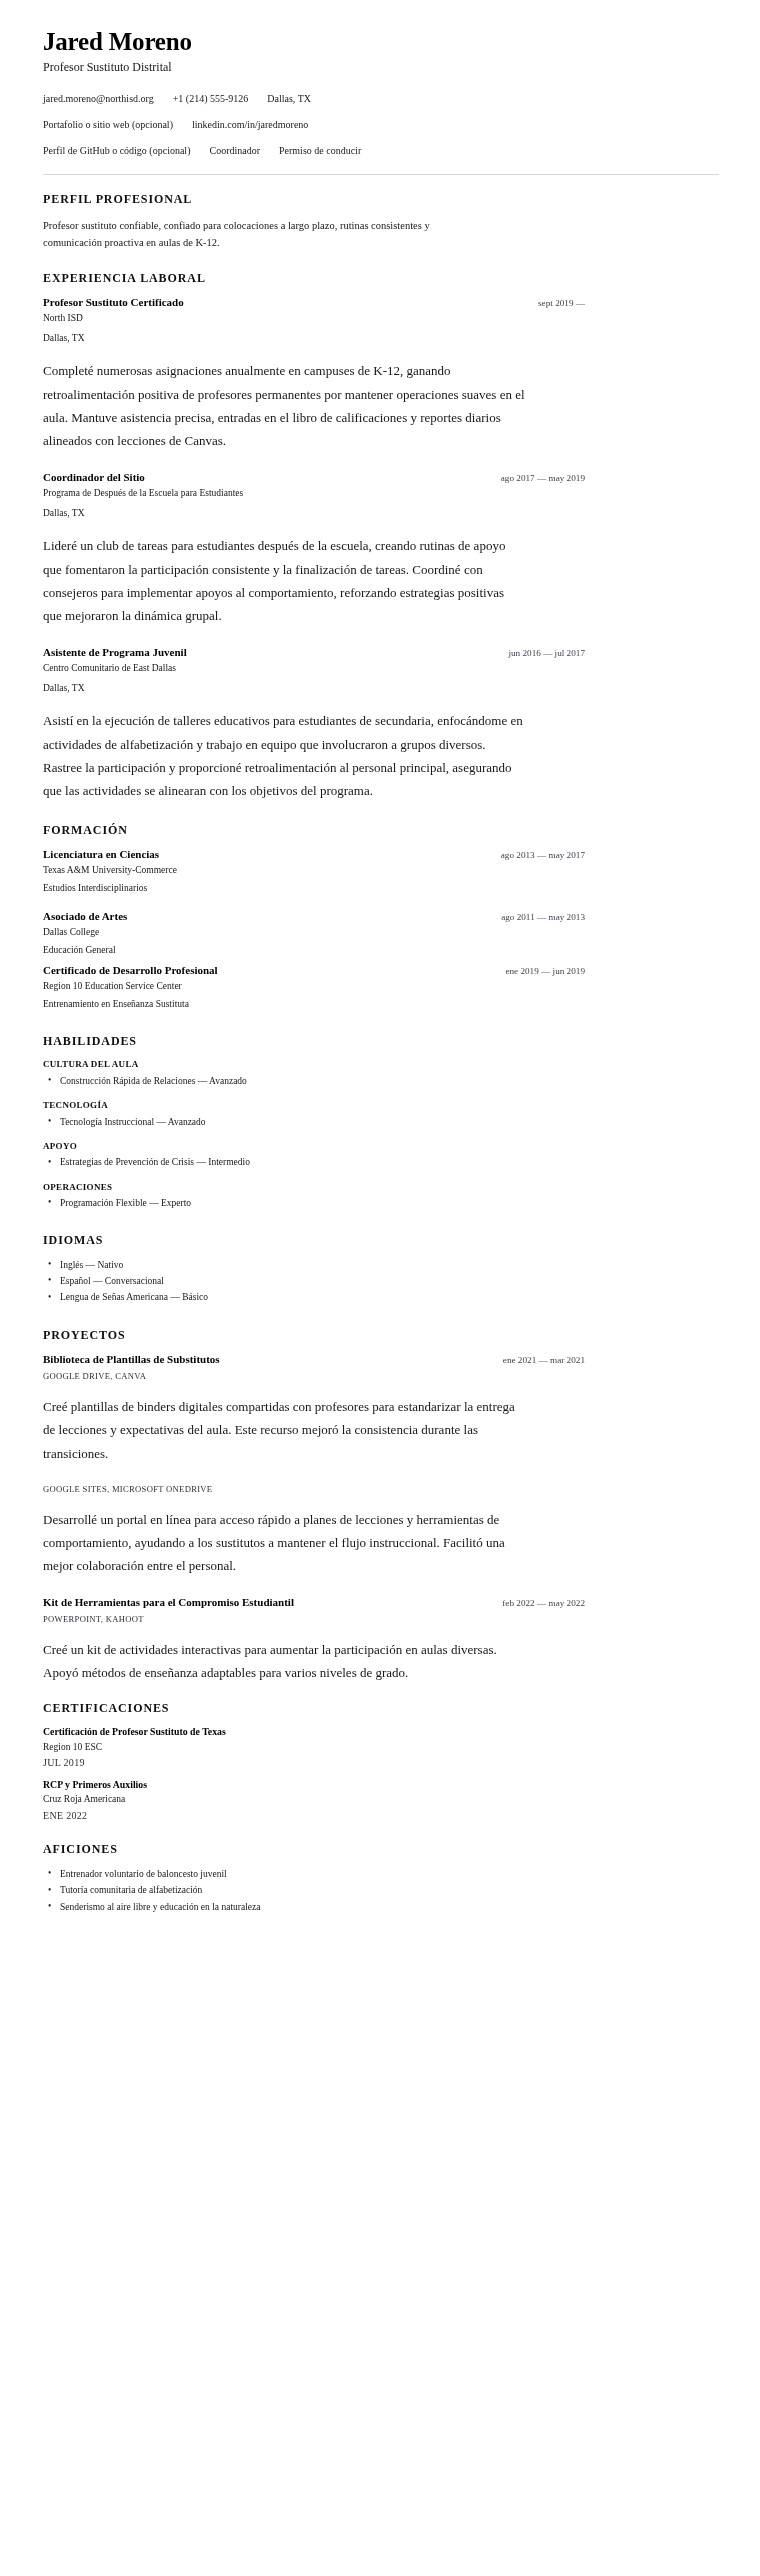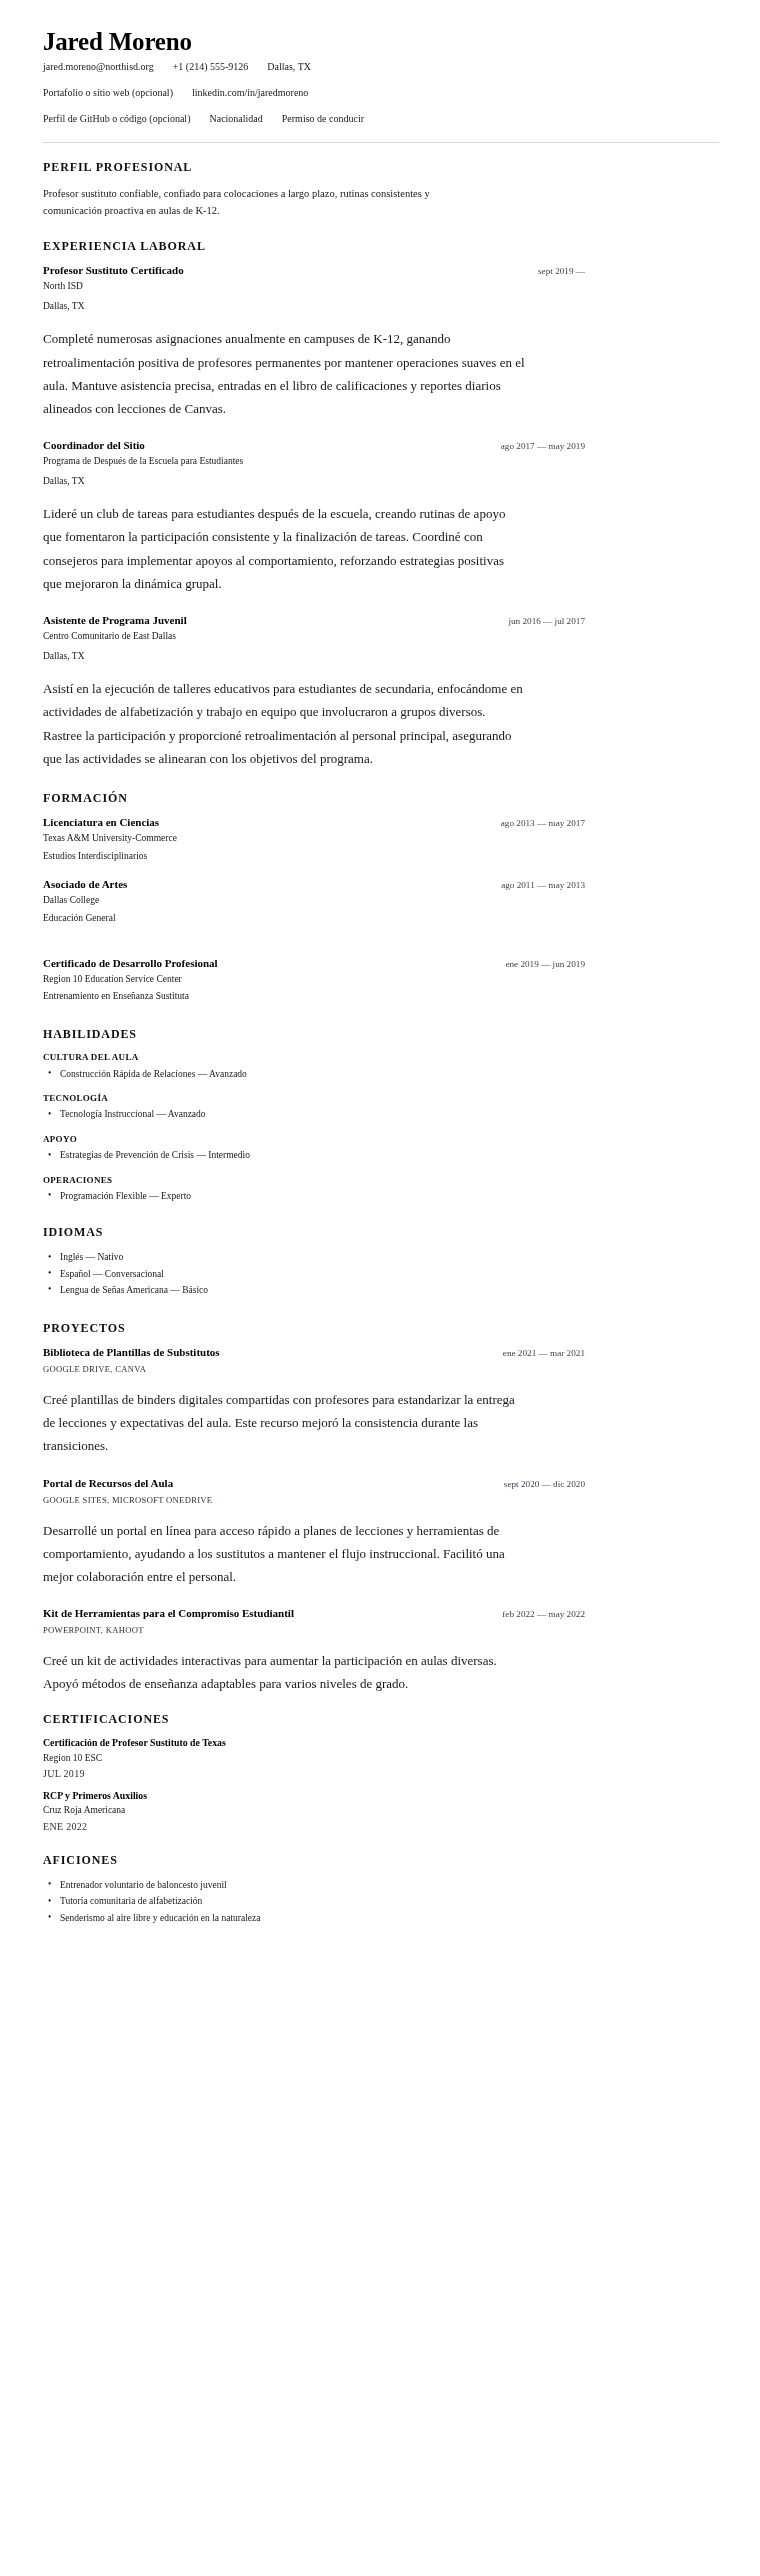--- a/index.html
+++ b/index.html
@@ -200,35 +200,36 @@
   .section-education { margin-top: 21.5px; }
   .section-experience { margin-top: 19px; }
 </style>
 </head>
 <body>
 
 <div class="page">
 
   <div>
     <h1 class="name">Jared Moreno</h1>
+    <div class="headline">Profesor Sustituto Distrital</div>
 
     <div class="contact-row">
       <span class="cit">jared.moreno@northisd.org</span>
       <span class="cit">+1 (214) 555-9126</span>
       <span class="cit">Dallas, TX</span>
     </div>
 
     <div class="contact-row">
       <span class="cit">Portafolio o sitio web (opcional)</span>
       <span class="cit">linkedin.com/in/jaredmoreno</span>
     </div>
 
     <div class="contact-row">
       <span class="cit">Perfil de GitHub o código (opcional)</span>
-      <span class="cit">Nacionalidad</span>
+      <span class="cit">Coordinador</span>
       <span class="cit">Permiso de conducir</span>
     </div>
 
     <hr class="rule">
   </div>
 
   <div class="section">
     <div class="section-title">PERFIL PROFESIONAL</div>
     <p class="summary">Profesor sustituto confiable, confiado para colocaciones a largo plazo, rutinas consistentes y comunicación proactiva en aulas de K-12.</p>
   </div>
@@ -272,21 +273,21 @@
 
     <div class="entry" style="margin-bottom:15px;">
       <div class="entry-head">
         <div class="entry-title">Licenciatura en Ciencias</div>
         <div class="entry-date">ago 2013 — may 2017</div>
       </div>
       <div class="entry-org">Texas A&amp;M University-Commerce</div>
       <div class="entry-sub">Estudios Interdisciplinarios</div>
     </div>
 
-    <div class="entry" style="margin-bottom:32px;">
+    <div class="entry" style="margin-bottom:7px;">
       <div class="entry-head">
         <div class="entry-title">Asociado de Artes</div>
         <div class="entry-date">ago 2011 — may 2013</div>
       </div>
       <div class="entry-org">Dallas College</div>
       <div class="entry-sub">Educación General</div>
     </div>
 
     <div class="entry">
       <div class="entry-head">
@@ -345,24 +346,20 @@
     <div class="entry">
       <div class="entry-head">
         <div class="entry-title">Biblioteca de Plantillas de Substitutos</div>
         <div class="entry-date">ene 2021 — mar 2021</div>
       </div>
       <div class="entry-tools">GOOGLE DRIVE, CANVA</div>
       <p class="entry-body">Creé plantillas de binders digitales compartidas con profesores para estandarizar la entrega de lecciones y expectativas del aula. Este recurso mejoró la consistencia durante las transiciones.</p>
     </div>
 
     <div class="entry">
-      <div class="entry-head">
-        <div class="entry-title">Portal de Recursos del Aula</div>
-        <div class="entry-date">sept 2020 — dic 2020</div>
-      </div>
       <div class="entry-tools">GOOGLE SITES, MICROSOFT ONEDRIVE</div>
       <p class="entry-body">Desarrollé un portal en línea para acceso rápido a planes de lecciones y herramientas de comportamiento, ayudando a los sustitutos a mantener el flujo instruccional. Facilitó una mejor colaboración entre el personal.</p>
     </div>
 
     <div class="entry">
       <div class="entry-head">
         <div class="entry-title">Kit de Herramientas para el Compromiso Estudiantil</div>
         <div class="entry-date">feb 2022 — may 2022</div>
       </div>
       <div class="entry-tools">POWERPOINT, KAHOOT</div>

